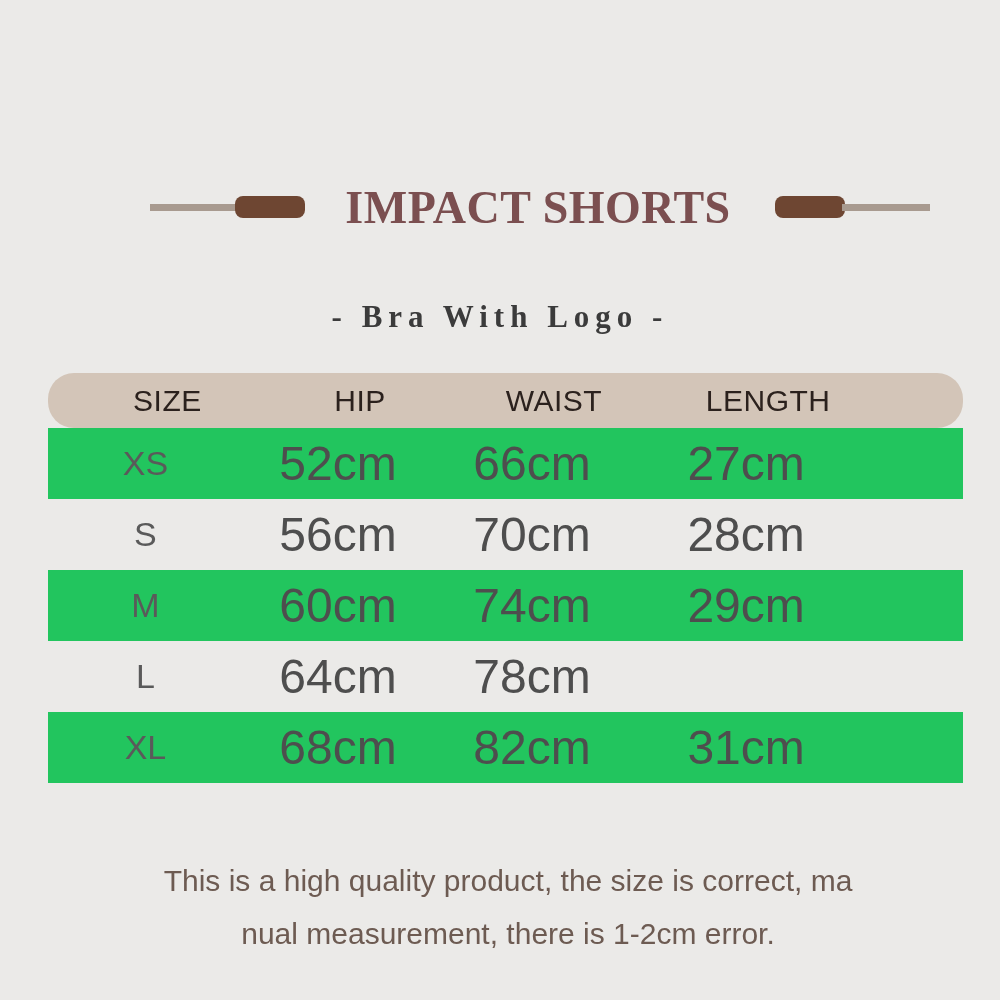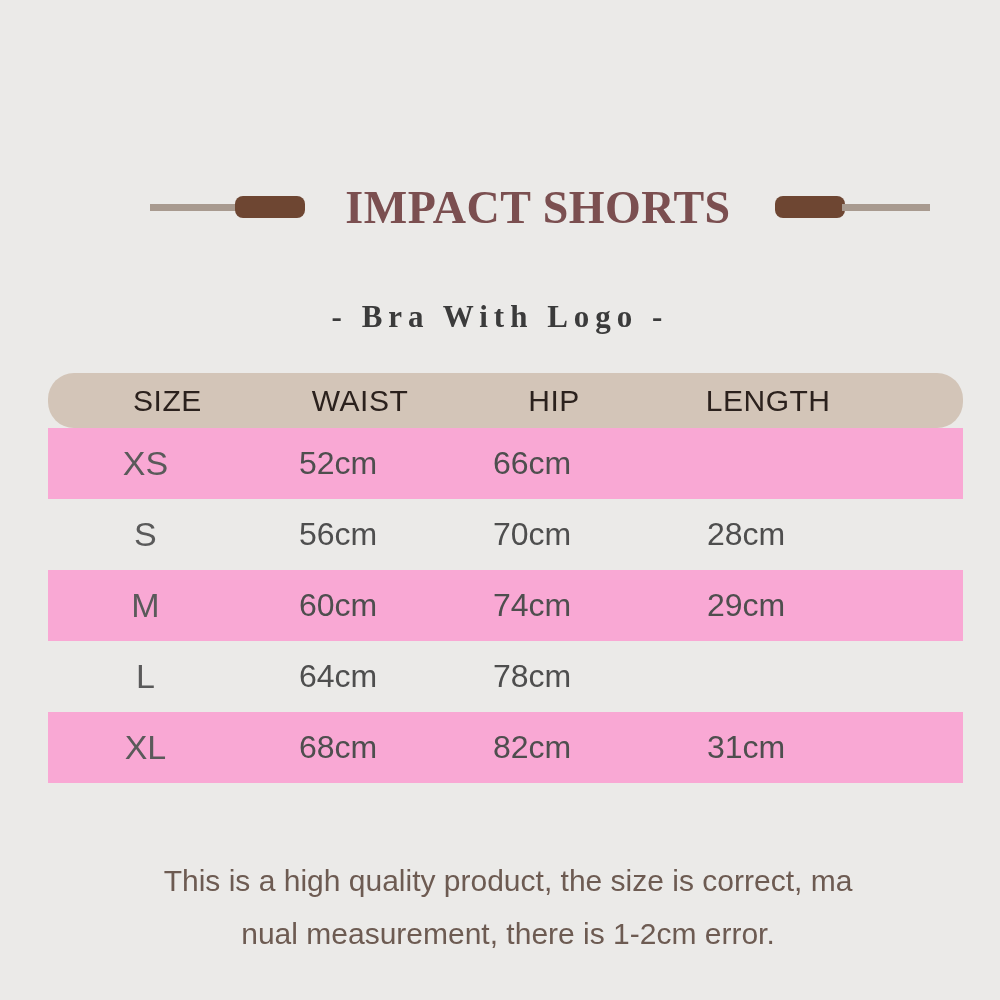--- a/index.html
+++ b/index.html
@@ -88,24 +88,24 @@
     color: #2b211d;
     letter-spacing: 0.5px;
     padding-left: 44px;
   }
   .trow {
     height: 71px;
     display: grid;
     grid-template-columns: 21.3% 20.8% 21.6% 25.2% 11.1%;
     align-items: center;
   }
-  .trow.white { background: #f9a8d4; }
+  .trow.white { background: #22c55e; }
   .td {
     text-align: center;
-    font-size: 32px;
+    font-size: 48px;
     color: #4e4e4e;
   }
   .td.size { font-size: 34px; color: #5a5a5a; }
 
   
   .disclaimer {
     position: absolute;
     top: 846px;
     left: 0;
     width: 1000px;
@@ -127,30 +127,31 @@
     <h1 class="page-title">IMPACT SHORTS</h1>
     <span class="decor-pill"></span>
     <span class="thin-line right"></span>
   </div>
 
   <h2 class="page-subtitle">- Bra With Logo -</h2>
 
   <div class="size-table">
     <div class="thead">
       <div class="th">SIZE</div>
+      <div class="th">HIP</div>
       <div class="th">WAIST</div>
-      <div class="th">HIP</div>
       <div class="th">LENGTH</div>
       <div class="th"></div>
     </div>
 
     <div class="trow white">
       <div class="td size">XS</div>
       <div class="td">52cm</div>
       <div class="td">66cm</div>
+      <div class="td">27cm</div>
       <div class="td"></div>
     </div>
 
     <div class="trow">
       <div class="td size">S</div>
       <div class="td">56cm</div>
       <div class="td">70cm</div>
       <div class="td">28cm</div>
       <div class="td"></div>
     </div>

